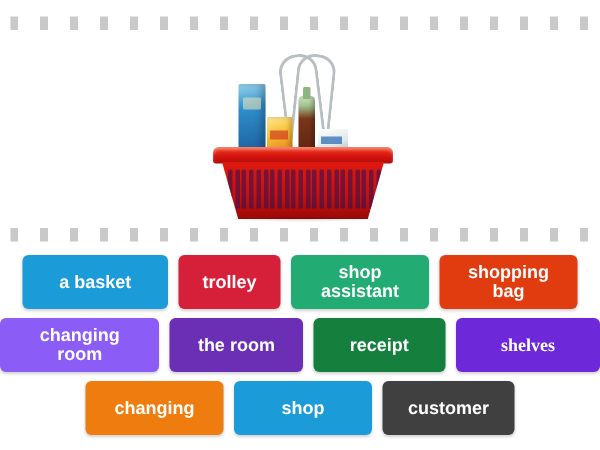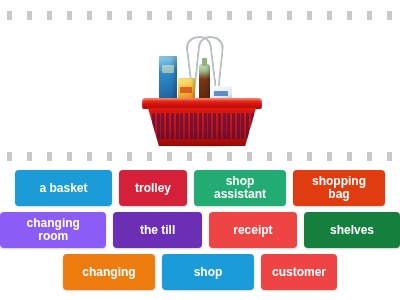--- a/index.html
+++ b/index.html
@@ -238,22 +238,22 @@
       <div class="tile" style="background: rgb(27, 155, 216); width: 97px;">a basket</div>
       <div class="tile" style="background: rgb(214, 32, 58); width: 68px;">trolley</div>
       <div class="tile" style="background: rgb(34, 171, 114); width: 92px;">shop
 assistant</div>
       <div class="tile" style="background: rgb(224, 60, 16); width: 92px;">shopping
 bag</div>
     </div>
     <div class="tile-row">
       <div class="tile" style="background: #8b5cf6; width: 111px;">changing
 room</div>
-      <div class="tile" style="background: rgb(107, 47, 181); width: 92px;">the till</div>
-      <div class="tile" style="background: #ef4444; width: 92px;">receipt</div>
-      <div class="tile" style="background: #15803d; width: 100px;">shelves</div>
+      <div class="tile" style="background: rgb(107, 47, 181); width: 92px;">the room</div>
+      <div class="tile" style="background: #15803d; width: 92px;">receipt</div>
+      <div class="tile" style="background: #6d28d9; width: 100px; font-family: Liberation Serif, serif;">shelves</div>
     </div>
     <div class="tile-row">
       <div class="tile" style="background: rgb(239, 124, 14); width: 92px;">changing</div>
       <div class="tile" style="background: rgb(27, 155, 216); width: 92px;">shop</div>
-      <div class="tile" style="background: #ef4444; width: 76px;">customer</div>
+      <div class="tile" style="background: #404040; width: 88px;">customer</div>
     </div>
   </div>
 
 </body></html>

